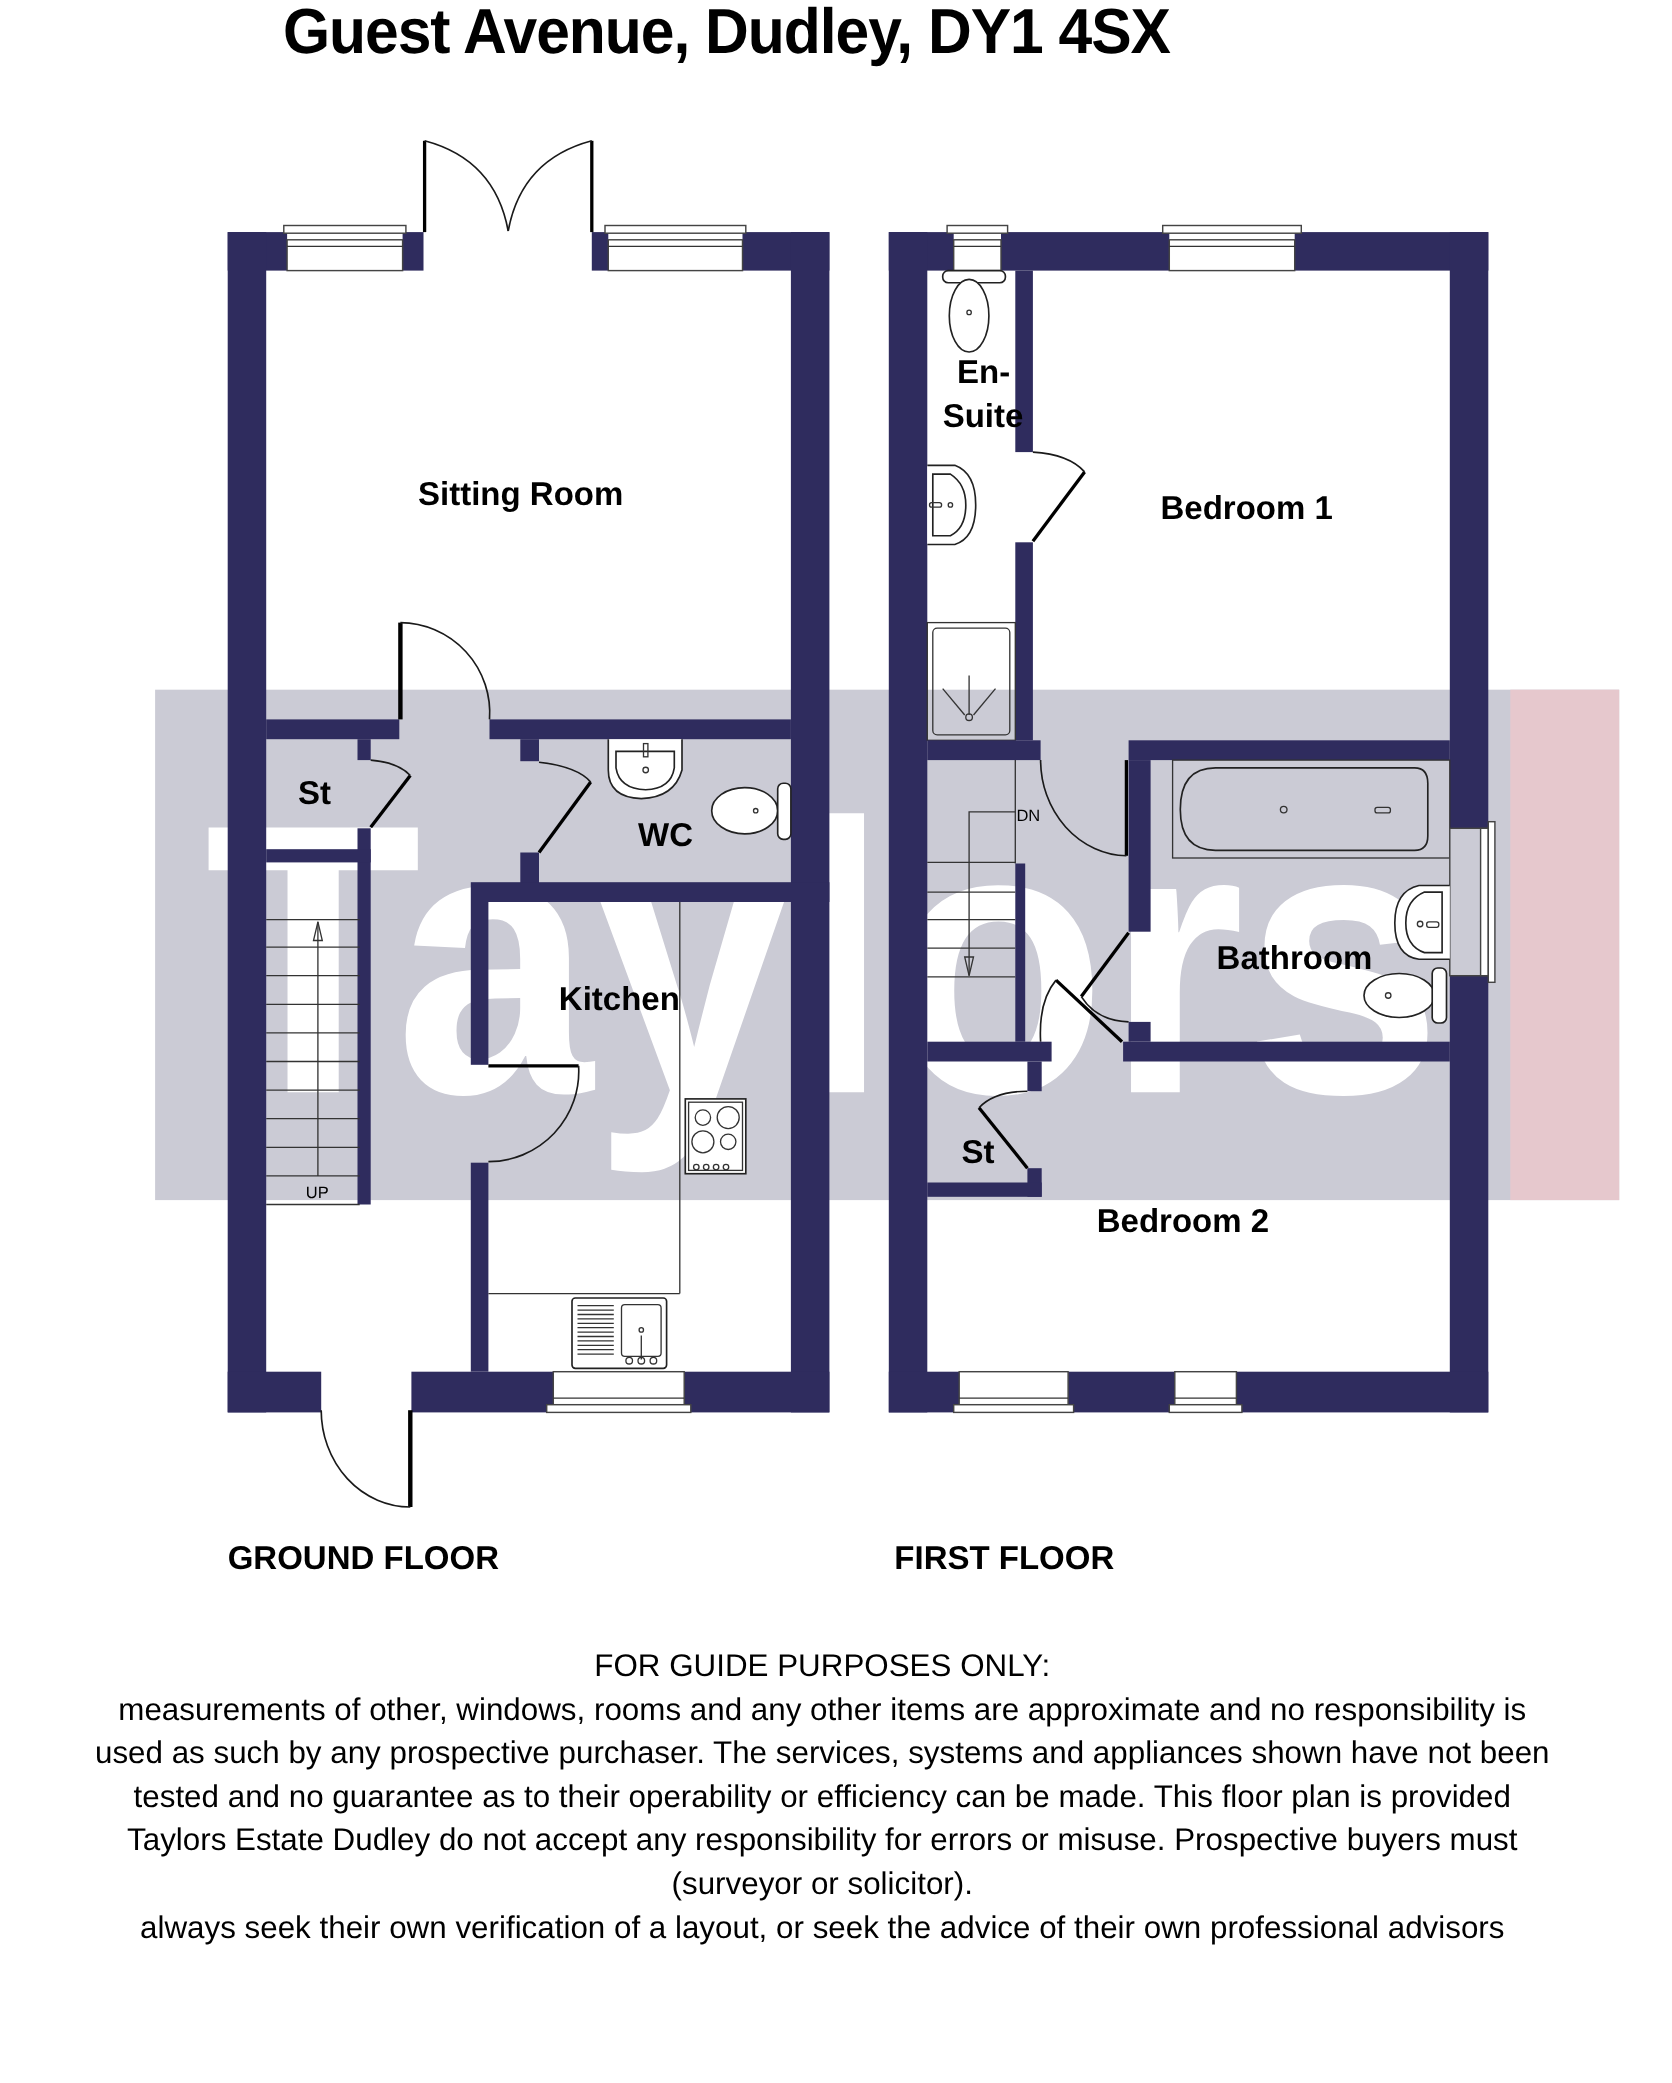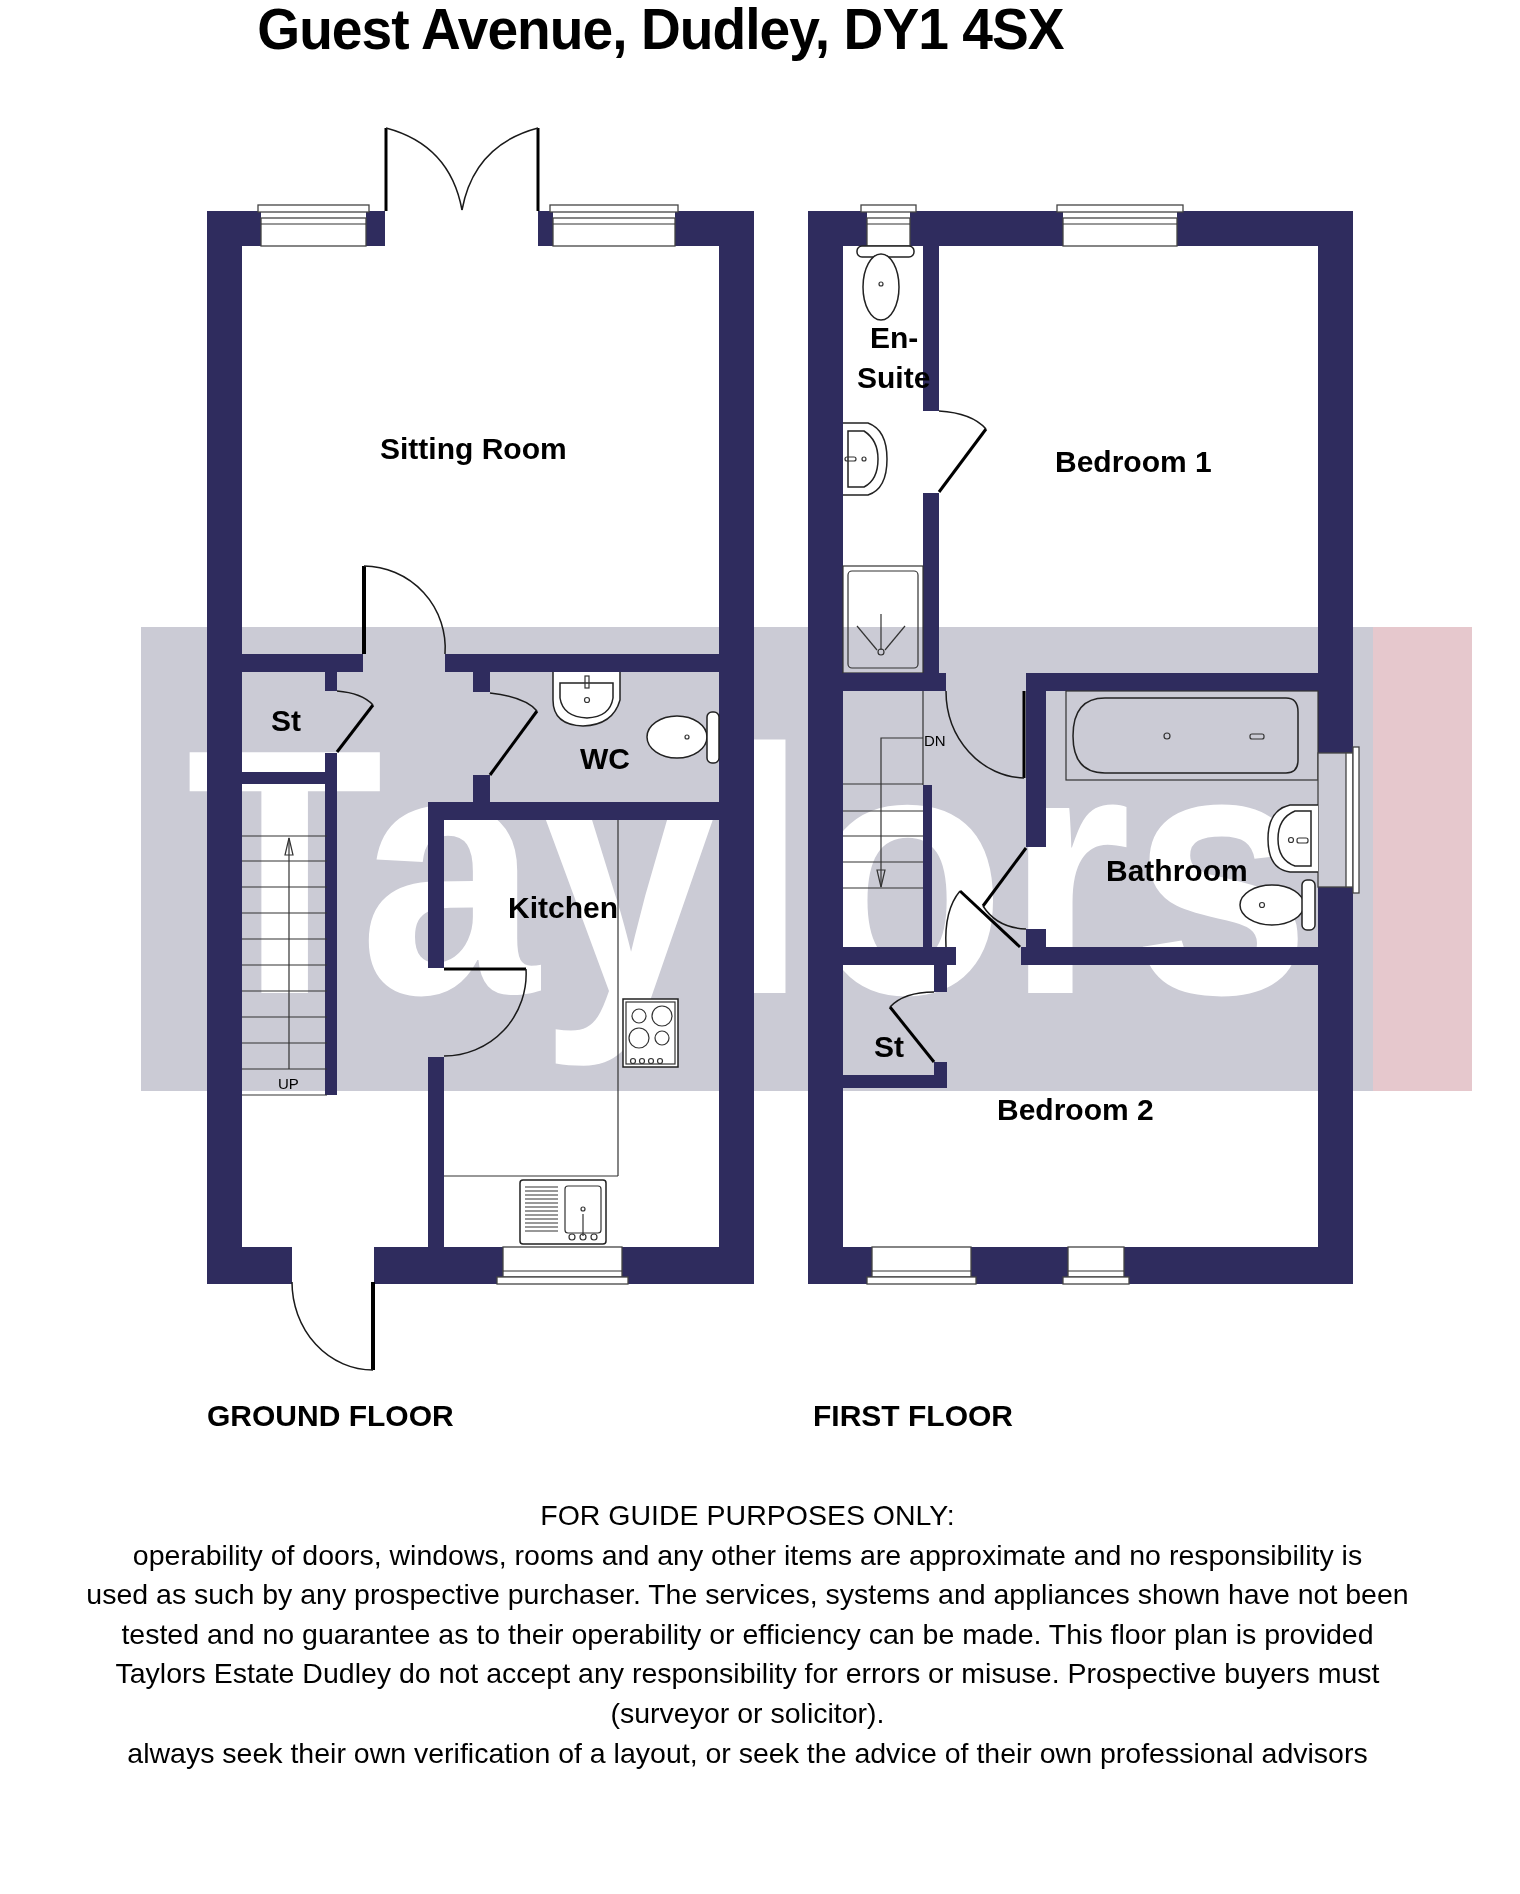--- a/index.html
+++ b/index.html
@@ -319,19 +319,19 @@
     <text class="room-label" x="1055" y="472">Bedroom 1</text>
     <text class="room-label" x="1106" y="881">Bathroom</text>
     <text class="room-label" x="874" y="1057">St</text>
     <text class="room-label" x="997" y="1120">Bedroom 2</text>
     <text class="floor-label" x="813" y="1426">FIRST FLOOR</text>
   </g>
 </svg>
 
 <div class="disclaimer">
   <div>FOR GUIDE PURPOSES ONLY:</div>
-  <div>operability of doors, windows, rooms and any other items are approximate and no responsibility is</div>
+  <div>measurements of other, windows, rooms and any other items are approximate and no responsibility is</div>
   <div>used as such by any prospective purchaser. The services, systems and appliances shown have not been</div>
   <div>tested and no guarantee as to their operability or efficiency can be made. This floor plan is provided</div>
   <div>Taylors Estate Dudley do not accept any responsibility for errors or misuse. Prospective buyers must</div>
   <div>(surveyor or solicitor).</div>
   <div>always seek their own verification of a layout, or seek the advice of their own professional advisors</div>
 </div>
 
 </body></html>

